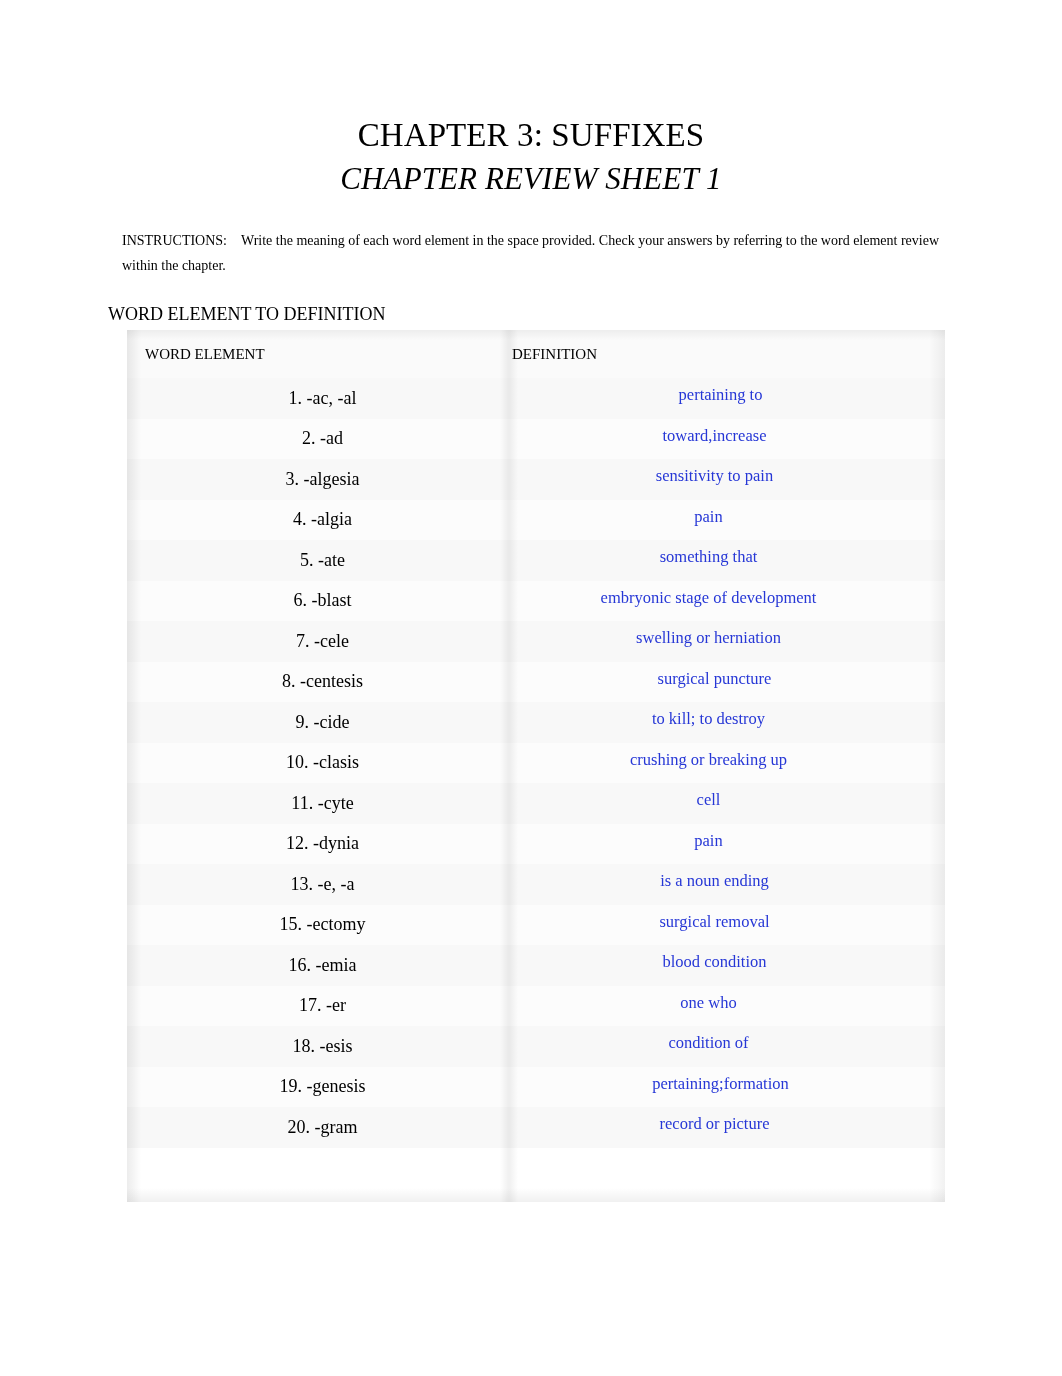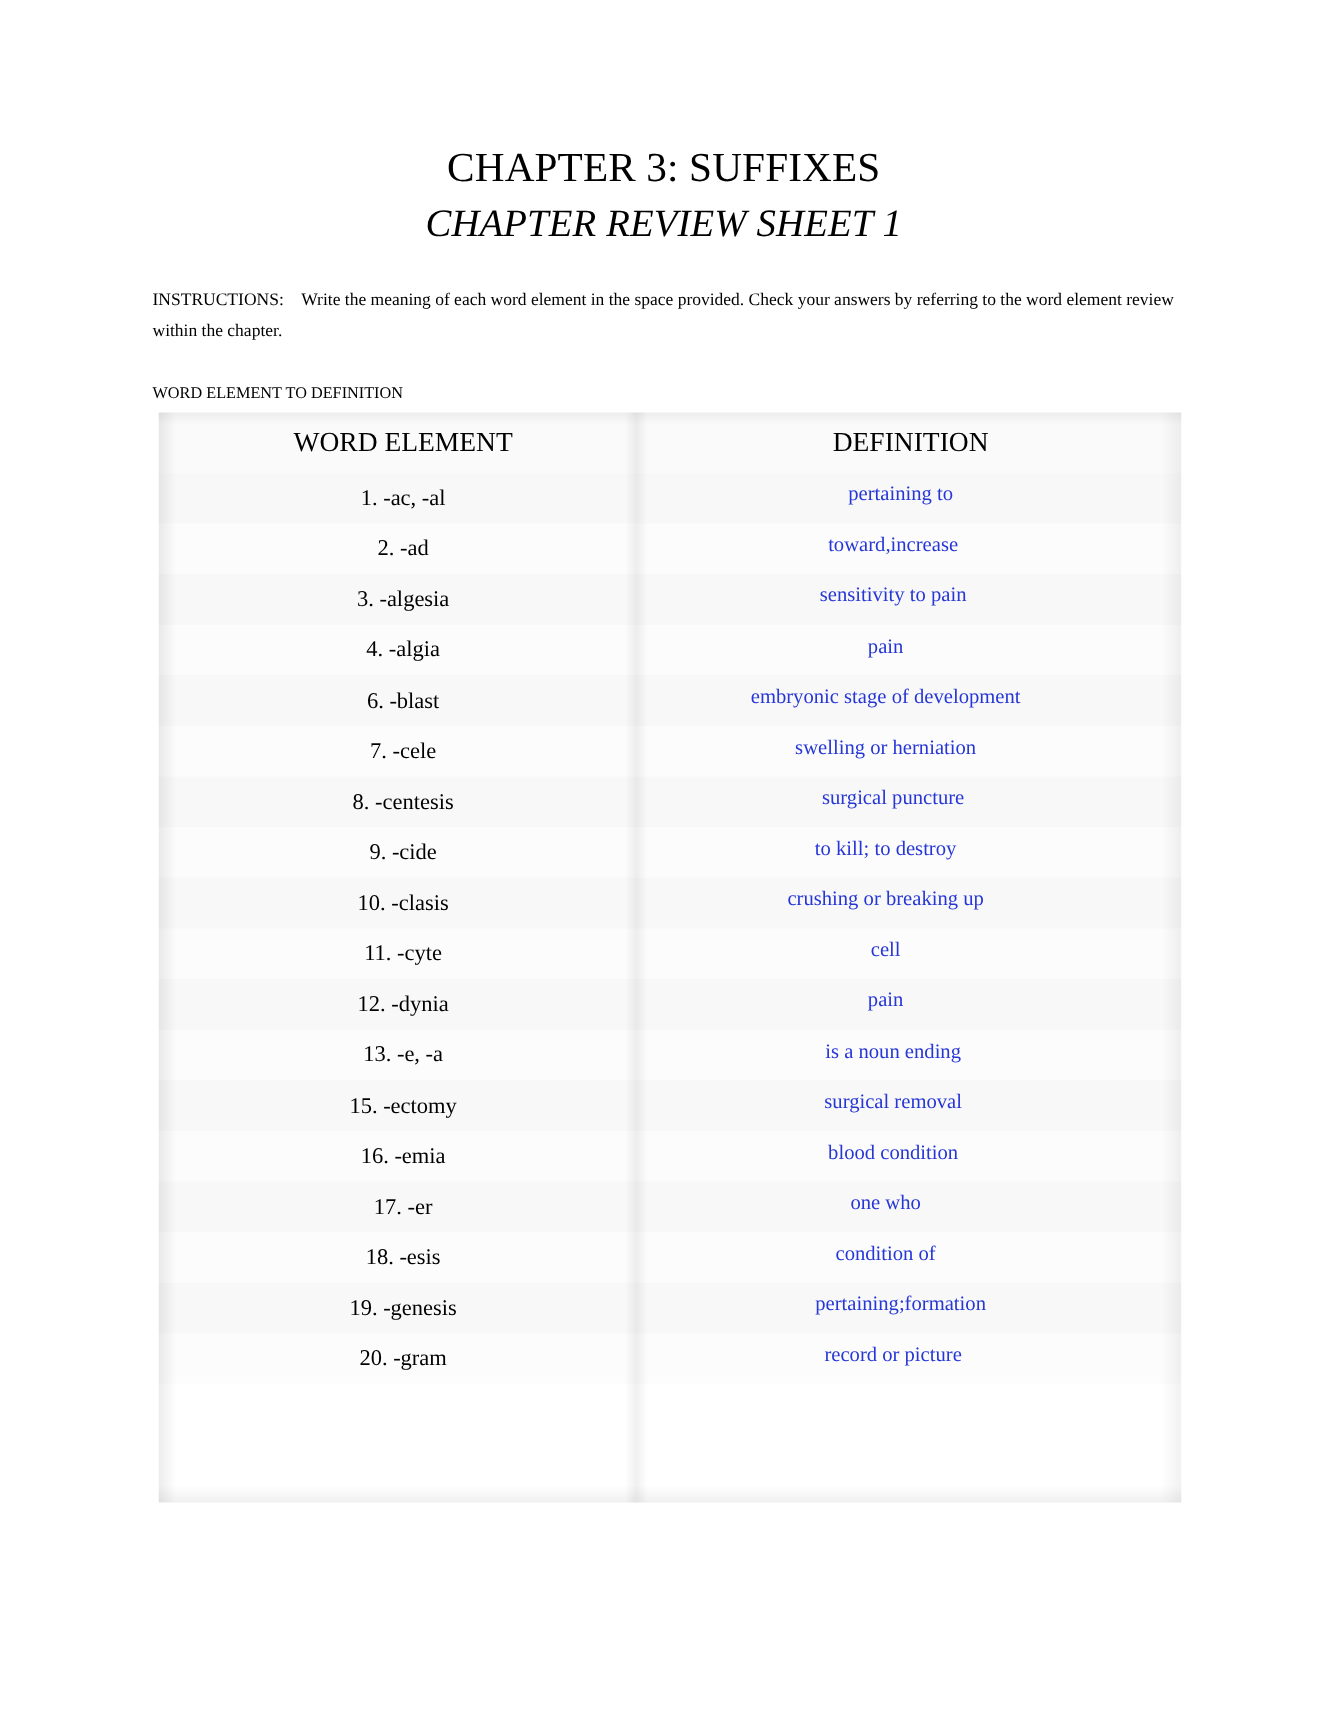--- a/index.html
+++ b/index.html
@@ -53,23 +53,23 @@
     width: 820px;
     font-size: 14px;
     line-height: 24.5px;
     text-align: left;
   }
   .instr-label { white-space: pre; }
 
   
   .section-label {
     position: absolute;
-    left: 122px;
+    left: 108px;
     top: 303px;
-    font-size: 13px;
+    font-size: 18px;
     line-height: 22px;
     white-space: nowrap;
   }
 
   
   .table-wrap {
     position: absolute;
     left: 127px;
     top: 330px;
     width: 818px;
@@ -119,22 +119,22 @@
   table.sheet th, table.sheet td {
     border: 0;
     padding: 0;
     vertical-align: middle;
     background: transparent;
   }
 
   tr.head-row th {
     height: 48px;
     font-weight: normal;
-    font-size: 22px;
-    text-align: center;
+    font-size: 15px;
+    text-align: left;
     padding-left: 18px;
     white-space: nowrap;
   }
   tr.head-row th.def-head { padding-left: 12px; }
 
   tr.data-row { height: 40.5px; }
   tr.data-row td.elem {
     font-size: 18px;
     padding-left: 18px;
     text-align: center;
@@ -203,20 +203,24 @@
         </tr>
         <tr class="data-row">
           <td class="elem">3. -algesia</td>
           <td class="def"><span class="off-a">sensitivity to pain</span></td>
         </tr>
         <tr class="data-row">
           <td class="elem">4. -algia</td>
           <td class="def"><span class="off-c">pain</span></td>
         </tr>
         <tr class="data-row">
+          <td class="elem">5. -ate</td>
+          <td class="def"><span class="off-c">something that</span></td>
+        </tr>
+        <tr class="data-row">
           <td class="elem">6. -blast</td>
           <td class="def"><span class="off-c">embryonic stage of development</span></td>
         </tr>
         <tr class="data-row">
           <td class="elem">7. -cele</td>
           <td class="def"><span class="off-c">swelling or herniation</span></td>
         </tr>
         <tr class="data-row">
           <td class="elem">8. -centesis</td>
           <td class="def"><span class="off-a">surgical puncture</span></td>

